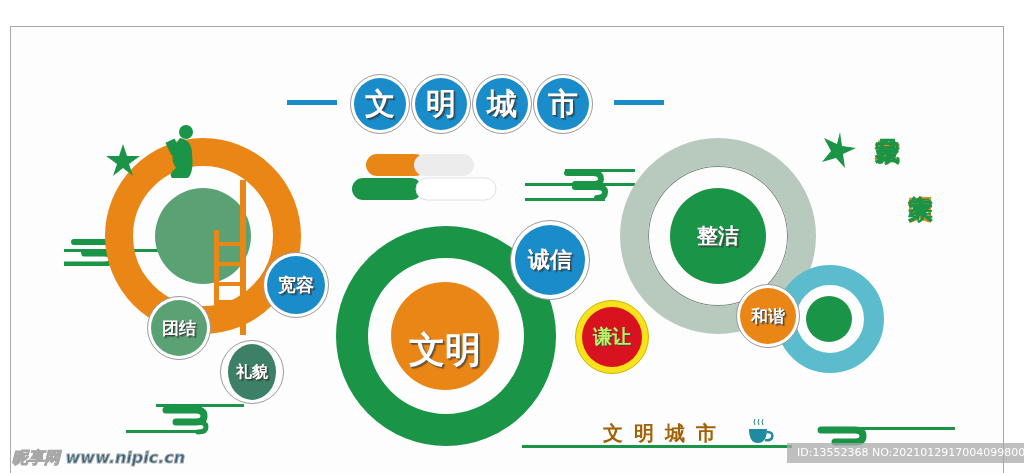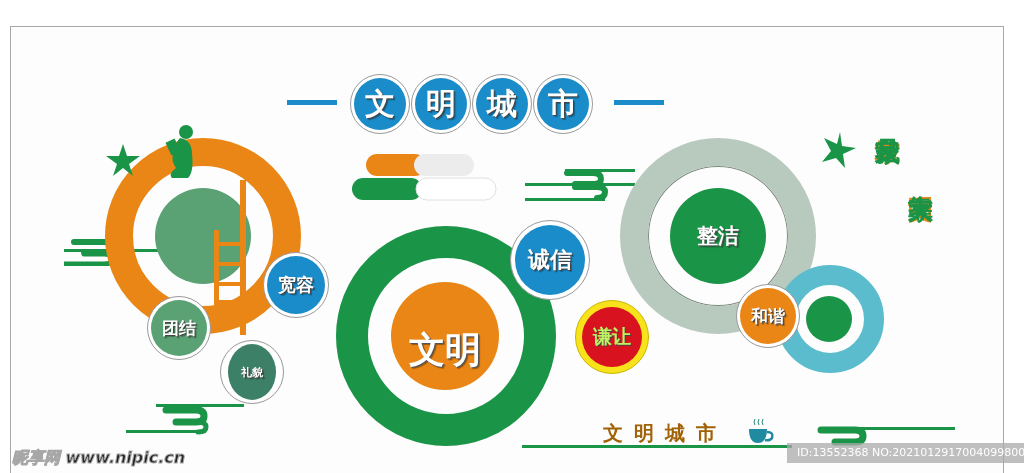--- a/index.html
+++ b/index.html
@@ -63,21 +63,21 @@
   <polygon points="18,2 22,14 35,14 24,22 28,34 18,26 8,34 12,22 1,14 14,14" fill="#1a9447"></polygon>
 </svg>
 
 <div class="badge" style="left:263px;top:252px;width:66px;height:66px;">
   <div class="in" style="width:58px;height:58px;background:#1a8cca;font-size:18px;">宽容</div>
 </div>
 <div class="badge" style="left:147px;top:296px;width:64px;height:64px;">
   <div class="in" style="width:56px;height:56px;background:#5aa274;font-size:17px;">团结</div>
 </div>
 <div class="badge" style="left:220px;top:340px;width:64px;height:64px;">
-  <div class="in" style="width:48px;height:56px;background:#3d8068;font-size:11px;">礼貌</div>
+  <div class="in" style="width:48px;height:56px;background:#3d8068;font-size:16px;">礼貌</div>
 </div>
 
 <svg class="abs" style="left:126px;top:402px;" width="118" height="34" viewBox="0 0 118 34">
   <rect x="30" y="2" width="88" height="3" fill="#1a9447"></rect>
   <rect x="0" y="28" width="80" height="3" fill="#1a9447"></rect>
   <path d="M40 8 H70 Q78 8 78 14 Q78 20 70 20 H50" fill="none" stroke="#1a9447" stroke-width="7" stroke-linecap="round"></path>
   <path d="M50 20 H72 Q80 20 80 25 Q80 30 72 30" fill="none" stroke="#1a9447" stroke-width="5" stroke-linecap="round"></path>
 </svg>
 
 <svg class="abs" style="left:350px;top:150px;" width="160" height="52" viewBox="0 0 160 52">
@@ -136,14 +136,14 @@
 <svg class="abs" style="left:747px;top:417px;" width="30" height="30" viewBox="0 0 30 30">
   <path d="M8 2 q-2 3 0 6 M12 2 q-2 3 0 6 M16 2 q-2 3 0 6" stroke="#2a8a7a" stroke-width="1" fill="none"></path>
   <path d="M2 12 H20 Q20 26 11 26 Q2 26 2 12 Z" fill="#1f8aa0"></path>
   <path d="M20 15 Q27 15 25 21 Q23 24 18 23" stroke="#1f8aa0" stroke-width="2.5" fill="none"></path>
 </svg>
 <svg class="abs" style="left:815px;top:424px;" width="140" height="26" viewBox="0 0 140 26">
   <rect x="40" y="3" width="100" height="3" fill="#1a9447"></rect>
   <path d="M6 6 H40 Q48 6 48 12 Q48 18 40 18 H20" fill="none" stroke="#1a9447" stroke-width="7" stroke-linecap="round"></path>
 </svg>
 
-<div class="abs" style="left:12px;top:448px;font-size:16px;font-style:italic;font-weight:bold;color:#000000;-webkit-text-stroke:1px #999;opacity:.85;text-align:right;">昵享网 www.nipic.cn</div>
+<div class="abs" style="left:12px;top:448px;font-size:16px;font-style:italic;font-weight:bold;color:#0c4a6e;-webkit-text-stroke:1px #999;opacity:.85;text-align:right;">昵享网 www.nipic.cn</div>
 <div class="abs" style="left:787px;top:443px;width:230px;height:20px;background:rgba(170,170,170,.75);color:#fff;font-size:11px;line-height:20px;padding-left:10px;white-space:nowrap;overflow:hidden;">ID:13552368 NO:20210129170040998000</div>
 
 </body></html>

